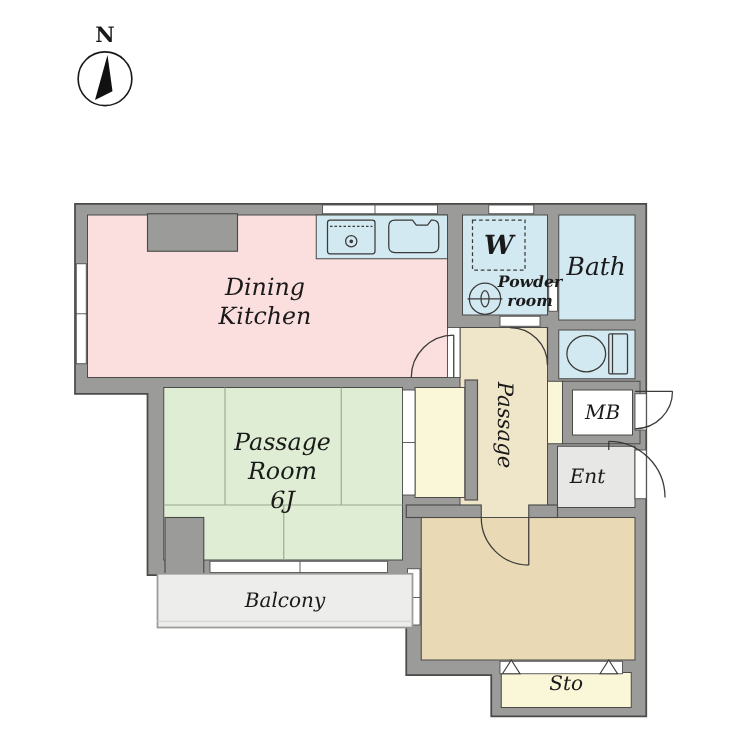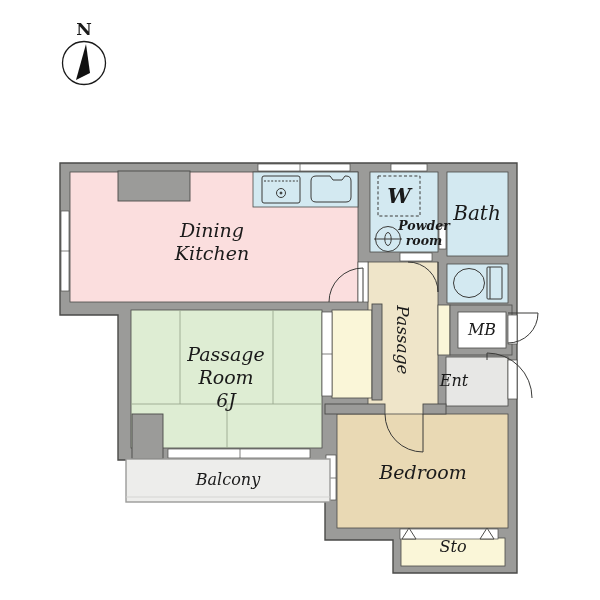--- a/index.html
+++ b/index.html
@@ -156,28 +156,27 @@
     <div>Powder</div>
     <div>room</div>
   </div>
 
   <div class="room-label lbl-bath" style="left:477px;top:213px;">Bath</div>
 
   <div class="room-label lbl-passage" style="left:403px;top:340px;">Passage</div>
 
   <div class="room-label lbl-md" style="left:482px;top:330px;">MB</div>
 
-  <div class="room-label lbl-md" style="left:454px;top:381px;">Ent</div>
+  <div class="room-label lbl-md" style="left:470px;top:381px;">Ent</div>
 
   <div class="room-label lbl-lg" style="left:226px;top:378px;">
     <div>Passage</div>
     <div>Room</div>
     <div>6J</div>
   </div>
 
   <div class="room-label lbl-md" style="left:228px;top:480px;">Balcony</div>
 
   <div class="room-label lbl-lg" style="left:423px;top:473px;">
-    <div>Bedroom</div>
   </div>
 
   <div class="room-label lbl-md" style="left:453px;top:547px;">Sto</div>
 </div>
 
 </body></html>

